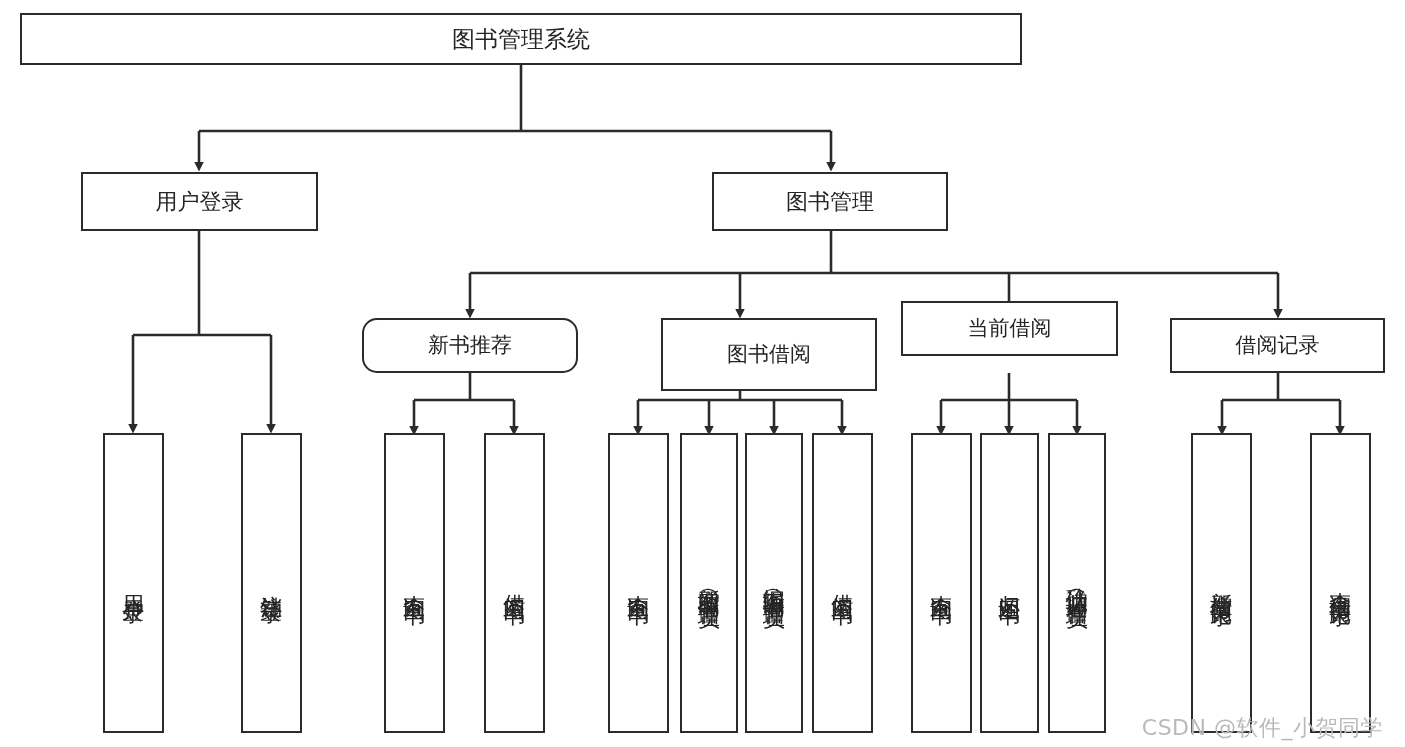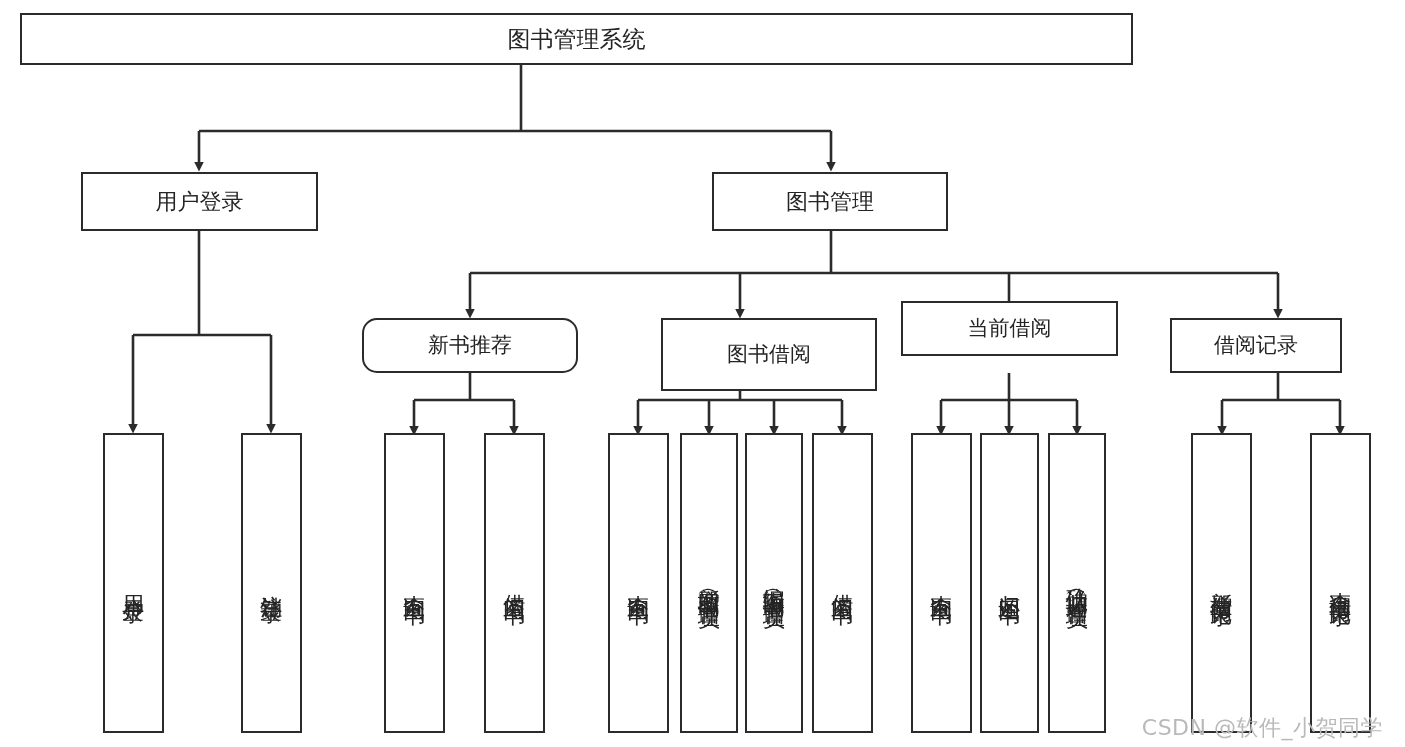--- a/index.html
+++ b/index.html
@@ -120,21 +120,21 @@
     <path class="conn" d="M941,400 L941,427" marker-end="url(#ah)"></path>
     <path class="conn" d="M1009,400 L1009,427" marker-end="url(#ah)"></path>
     <path class="conn" d="M1077,400 L1077,427" marker-end="url(#ah)"></path>
 
     <path class="conn" d="M1278,373 L1278,400"></path>
     <path class="conn" d="M1222,400 L1340,400"></path>
     <path class="conn" d="M1222,400 L1222,427" marker-end="url(#ah)"></path>
     <path class="conn" d="M1340,400 L1340,427" marker-end="url(#ah)"></path>
   </svg>
 
-  <div class="node root" style="left:20px; top:13px; width:1113px; height:52px;">
+  <div class="node root" style="left:20px; top:13px; width:1002px; height:52px;">
     <span class="lbl">图书管理系统</span>
   </div>
 
   <div class="node lvl1" style="left:81px; top:172px; width:237px; height:59px;">
     <span class="lbl">用户登录</span>
   </div>
 
   <div class="node lvl1" style="left:712px; top:172px; width:236px; height:59px;">
     <span class="lbl">图书管理</span>
   </div>
@@ -144,21 +144,21 @@
   </div>
 
   <div class="node lvl2" style="left:661px; top:318px; width:216px; height:73px;">
     <span class="lbl">图书借阅</span>
   </div>
 
   <div class="node lvl2" style="left:901px; top:301px; width:217px; height:55px;">
     <span class="lbl">当前借阅</span>
   </div>
 
-  <div class="node lvl2" style="left:1170px; top:318px; width:172px; height:55px;">
+  <div class="node lvl2" style="left:1170px; top:318px; width:215px; height:55px;">
     <span class="lbl">借阅记录</span>
   </div>
 
   <div class="node leaf" style="left:103px; top:433px; width:61px; height:300px;">
     <span class="lbl">用户登录</span>
   </div>
   <div class="node leaf" style="left:241px; top:433px; width:61px; height:300px;">
     <span class="lbl">注销登录</span>
   </div>
 

